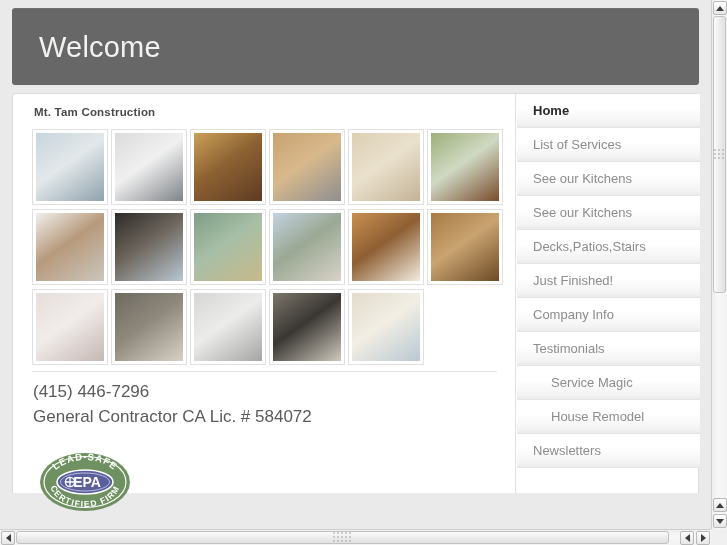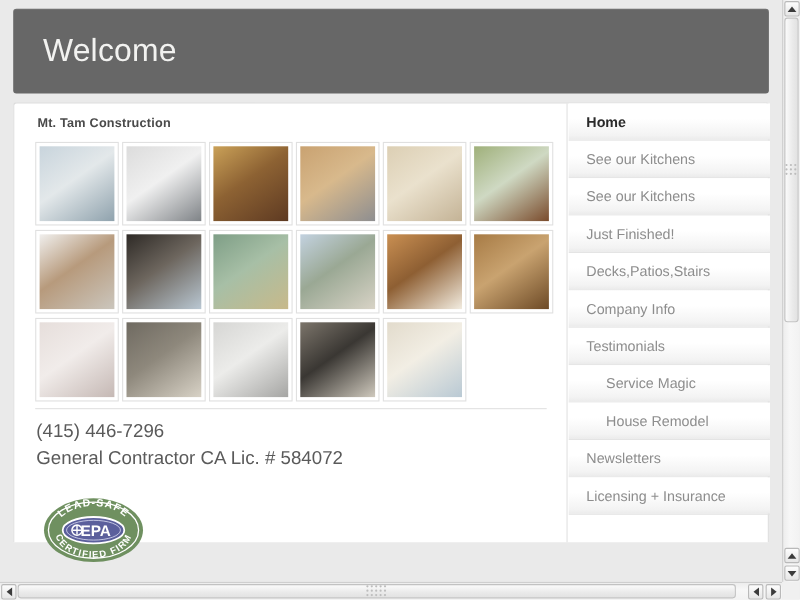--- a/index.html
+++ b/index.html
@@ -226,30 +226,30 @@
             <text x="50" y="35" text-anchor="middle" font-family="Liberation Sans, sans-serif" font-size="14" font-weight="bold" fill="#ffffff">EPA</text>
             <circle cx="33" cy="30" r="4.6" fill="none" stroke="#ffffff" stroke-width="1.4"></circle>
             <path d="M 29 30 h 8 M 33 26 v 8" stroke="#ffffff" stroke-width="1.3"></path>
           </svg>
         </div>
       </div>
 
       <div class="sidebar">
         <ul class="nav" id="nav">
             <li class="active">Home</li>
+            <li>List of Services</li>
             <li>See our Kitchens</li>
             <li>See our Kitchens</li>
+            <li>Decks,Patios,Stairs</li>
             <li>Just Finished!</li>
-            <li>Decks,Patios,Stairs</li>
             <li>Company Info</li>
             <li>Testimonials</li>
             <li class="sub">Service Magic</li>
             <li class="sub">House Remodel</li>
             <li>Newsletters</li>
-            <li>Licensing + Insurance</li>
           </ul>
       </div>
 
     </div>
   </div>
 </div>
 
 <div class="vbar">
   <div class="sb-btn" style="left:1px;top:1px;">
       <i class="ar-up"></i>

